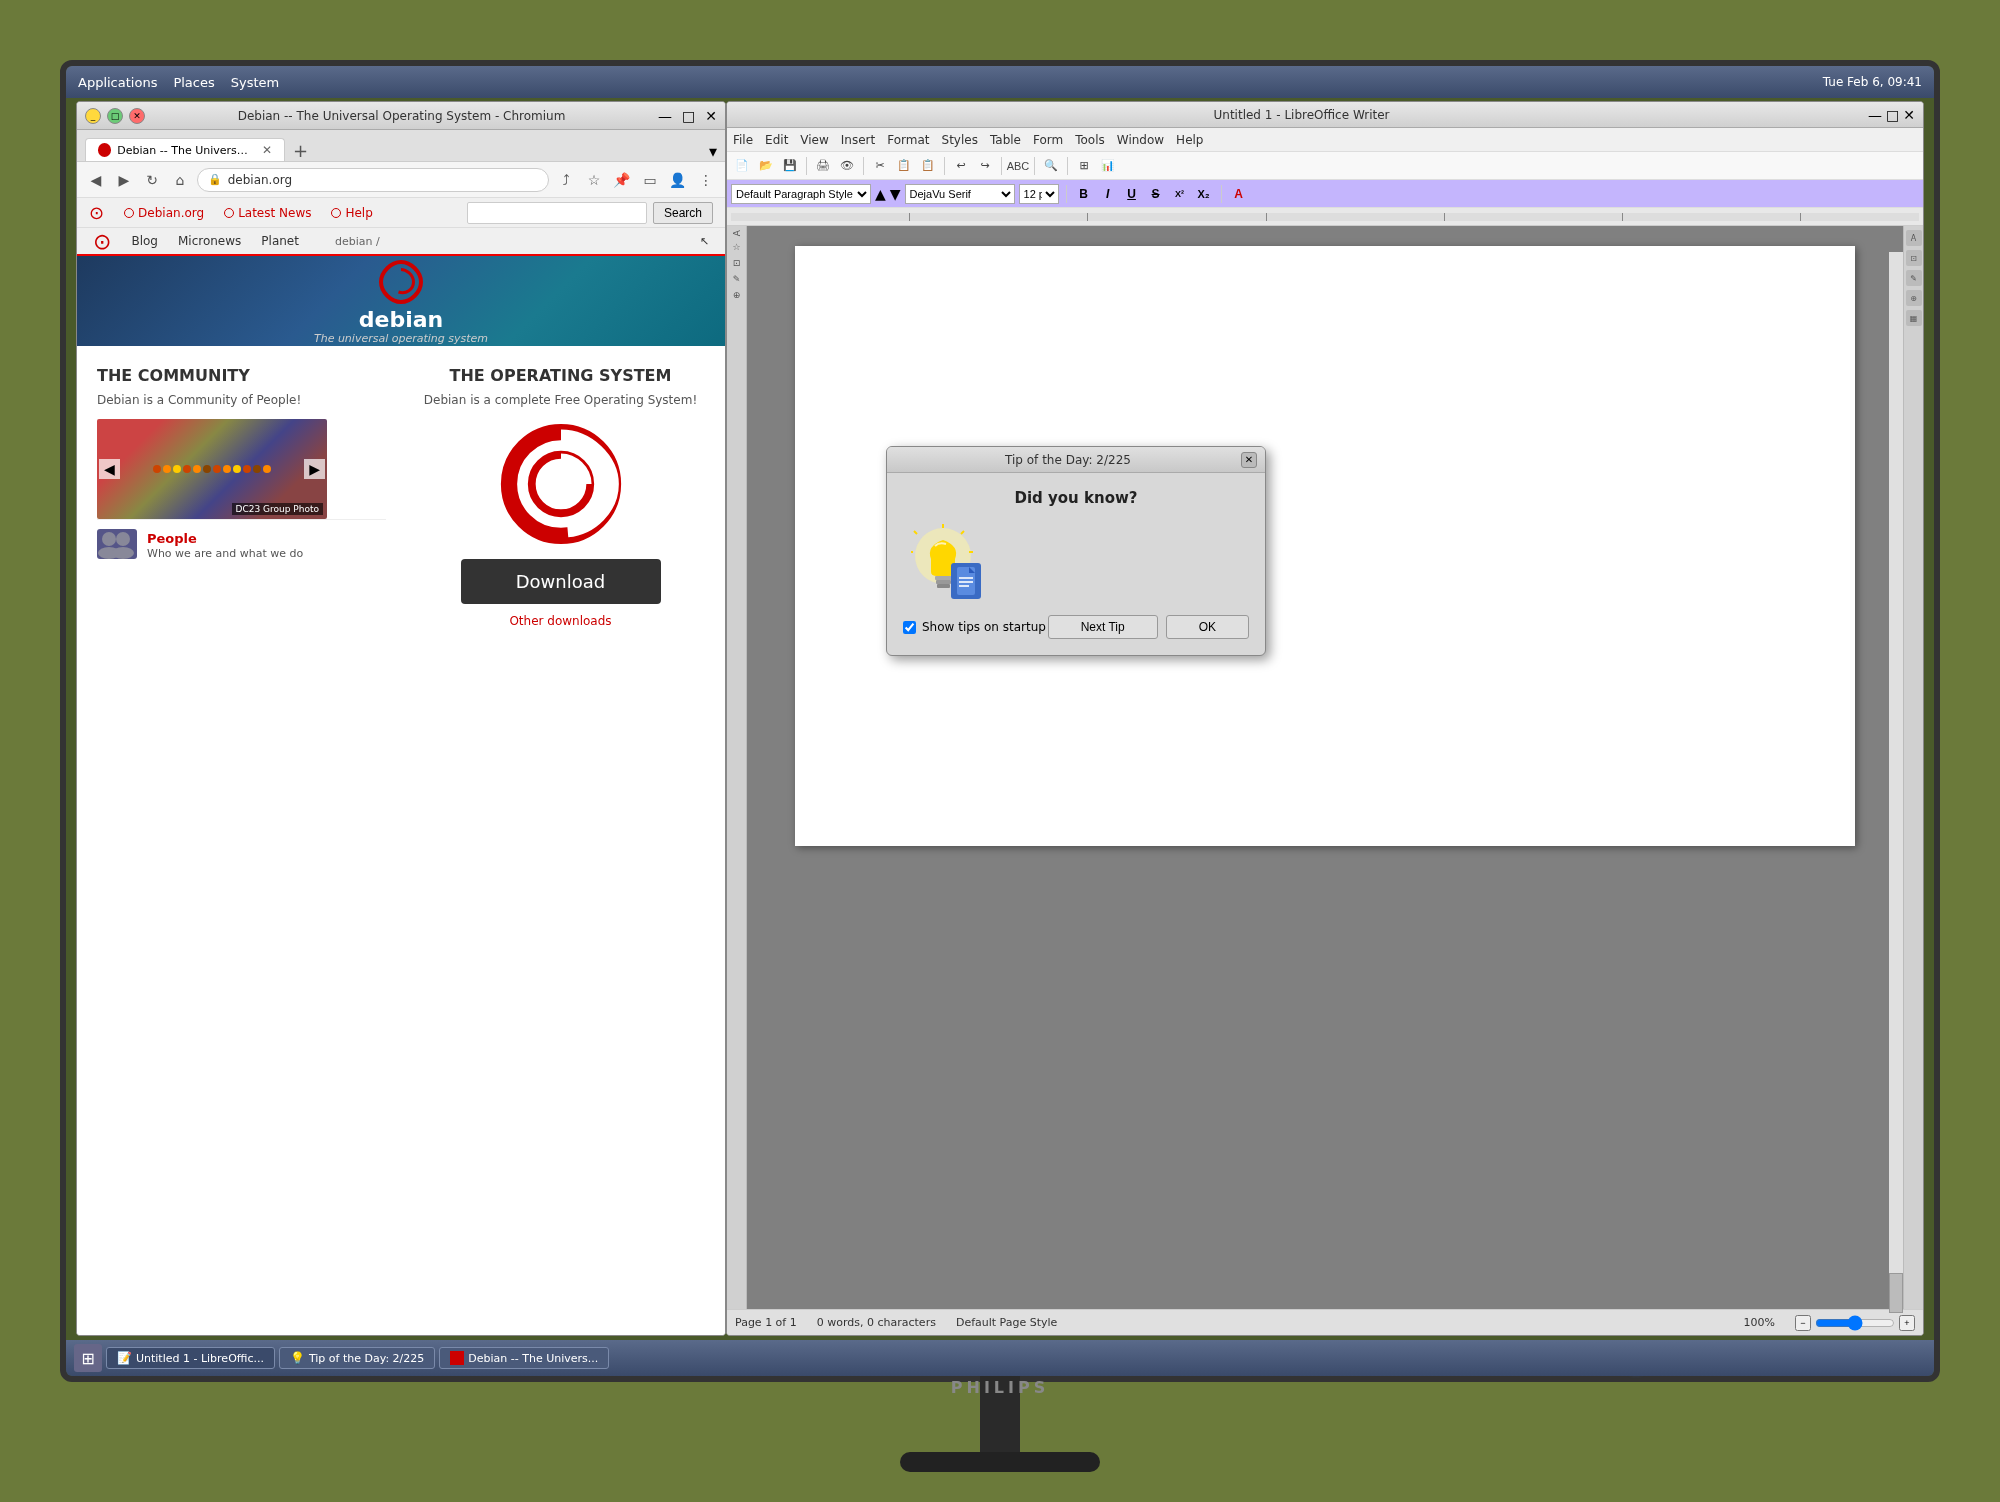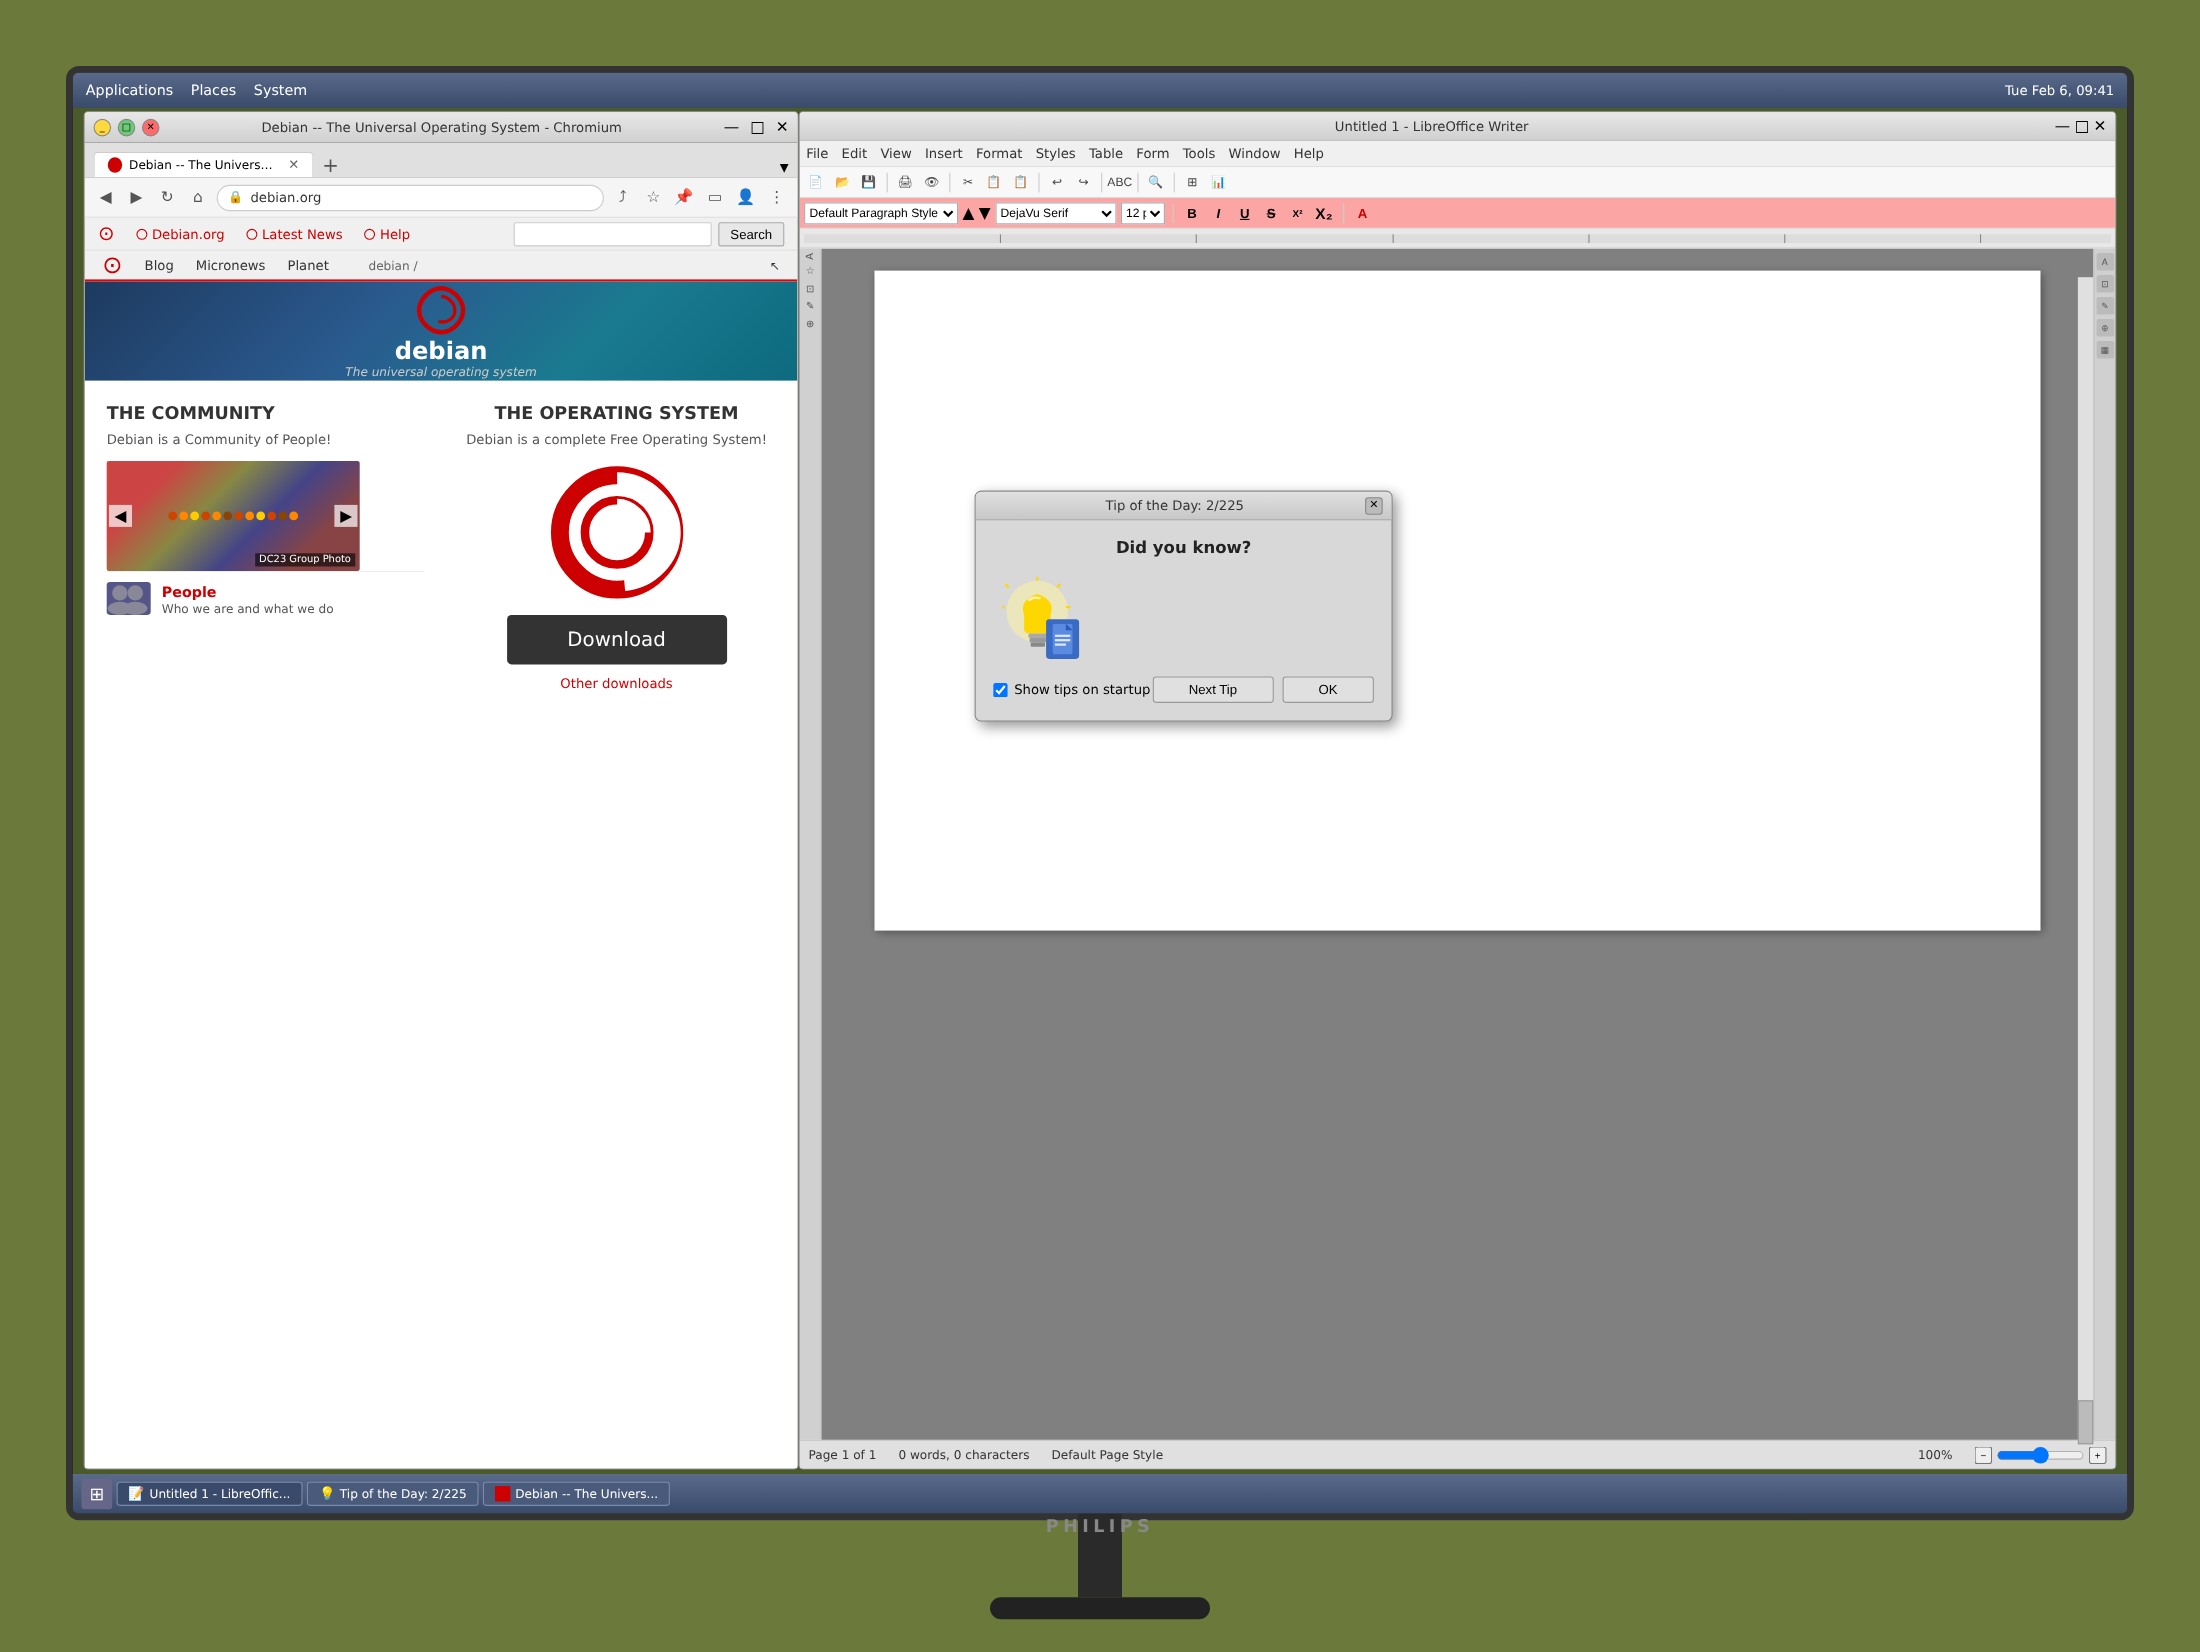--- a/index.html
+++ b/index.html
@@ -433,21 +433,21 @@
       align-items: center;
       justify-content: center;
       font-size: 11px;
       cursor: pointer;
       color: #444;
     }
     .lo-separator { width: 1px; height: 18px; background: #ccc; margin: 0 3px; }
 
     .lo-formatting-bar {
       height: 28px;
-      background: #fca5a5;
+      background: #c4b5fd;
       display: flex;
       align-items: center;
       padding: 0 4px;
       gap: 4px;
       border-bottom: 1px solid #ddd;
     }
     .lo-style-select {
       width: 140px;
       height: 20px;
       border: 1px solid #aaa;
@@ -857,21 +857,21 @@
         </select>
         <select class="lo-size-select">
           <option>12 pt</option>
         </select>
         <div class="lo-separator"></div>
         <button class="lo-format-btn" style="font-weight:bold;">B</button>
         <button class="lo-format-btn" style="font-style:italic;">I</button>
         <button class="lo-format-btn" style="text-decoration:underline;">U</button>
         <button class="lo-format-btn" style="text-decoration:line-through;">S</button>
         <button class="lo-format-btn" style="font-size:9px;">X²</button>
-        <button class="lo-format-btn" style="font-size:14px;">X₂</button>
+        <button class="lo-format-btn" style="font-size:11px;">X₂</button>
         <div class="lo-separator"></div>
         <button class="lo-format-btn" style="color:#c00;">A</button>
       </div>
 
       <div class="lo-ruler">
         <div style="width:100%;height:8px;background:linear-gradient(to right,#ddd,#ddd);position:relative;">
           <div style="position:absolute;top:0;left:15%;width:1px;height:8px;background:#888;"></div>
           <div style="position:absolute;top:0;left:30%;width:1px;height:8px;background:#888;"></div>
           <div style="position:absolute;top:0;left:45%;width:1px;height:8px;background:#888;"></div>
           <div style="position:absolute;top:0;left:60%;width:1px;height:8px;background:#888;"></div>

